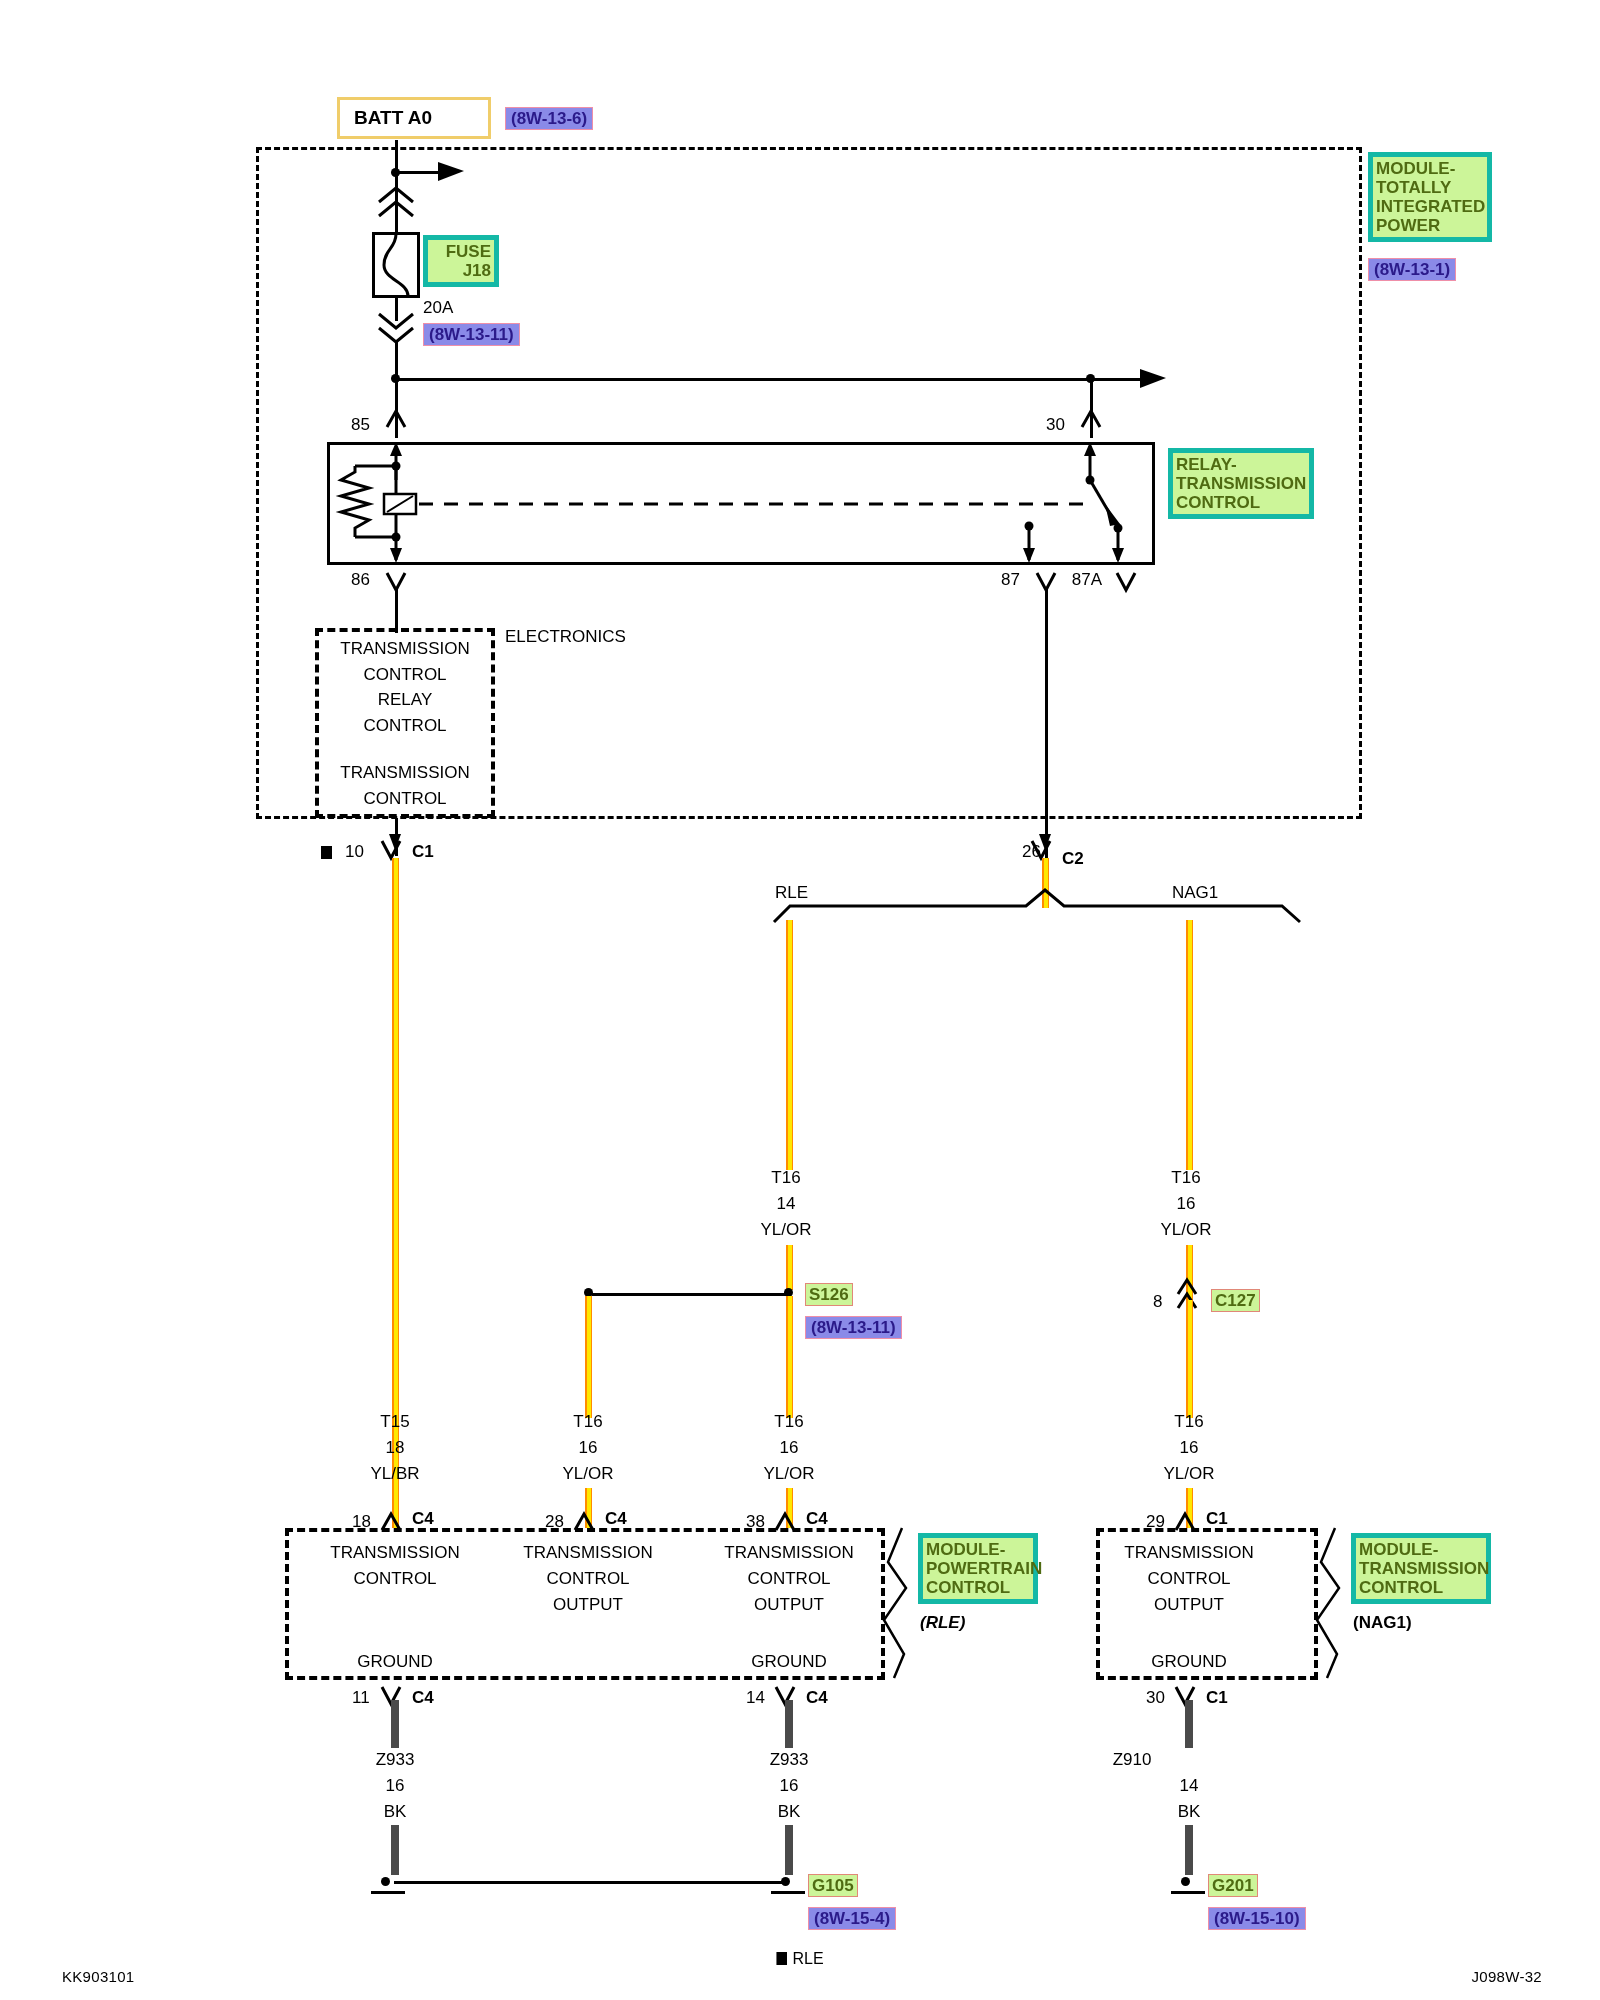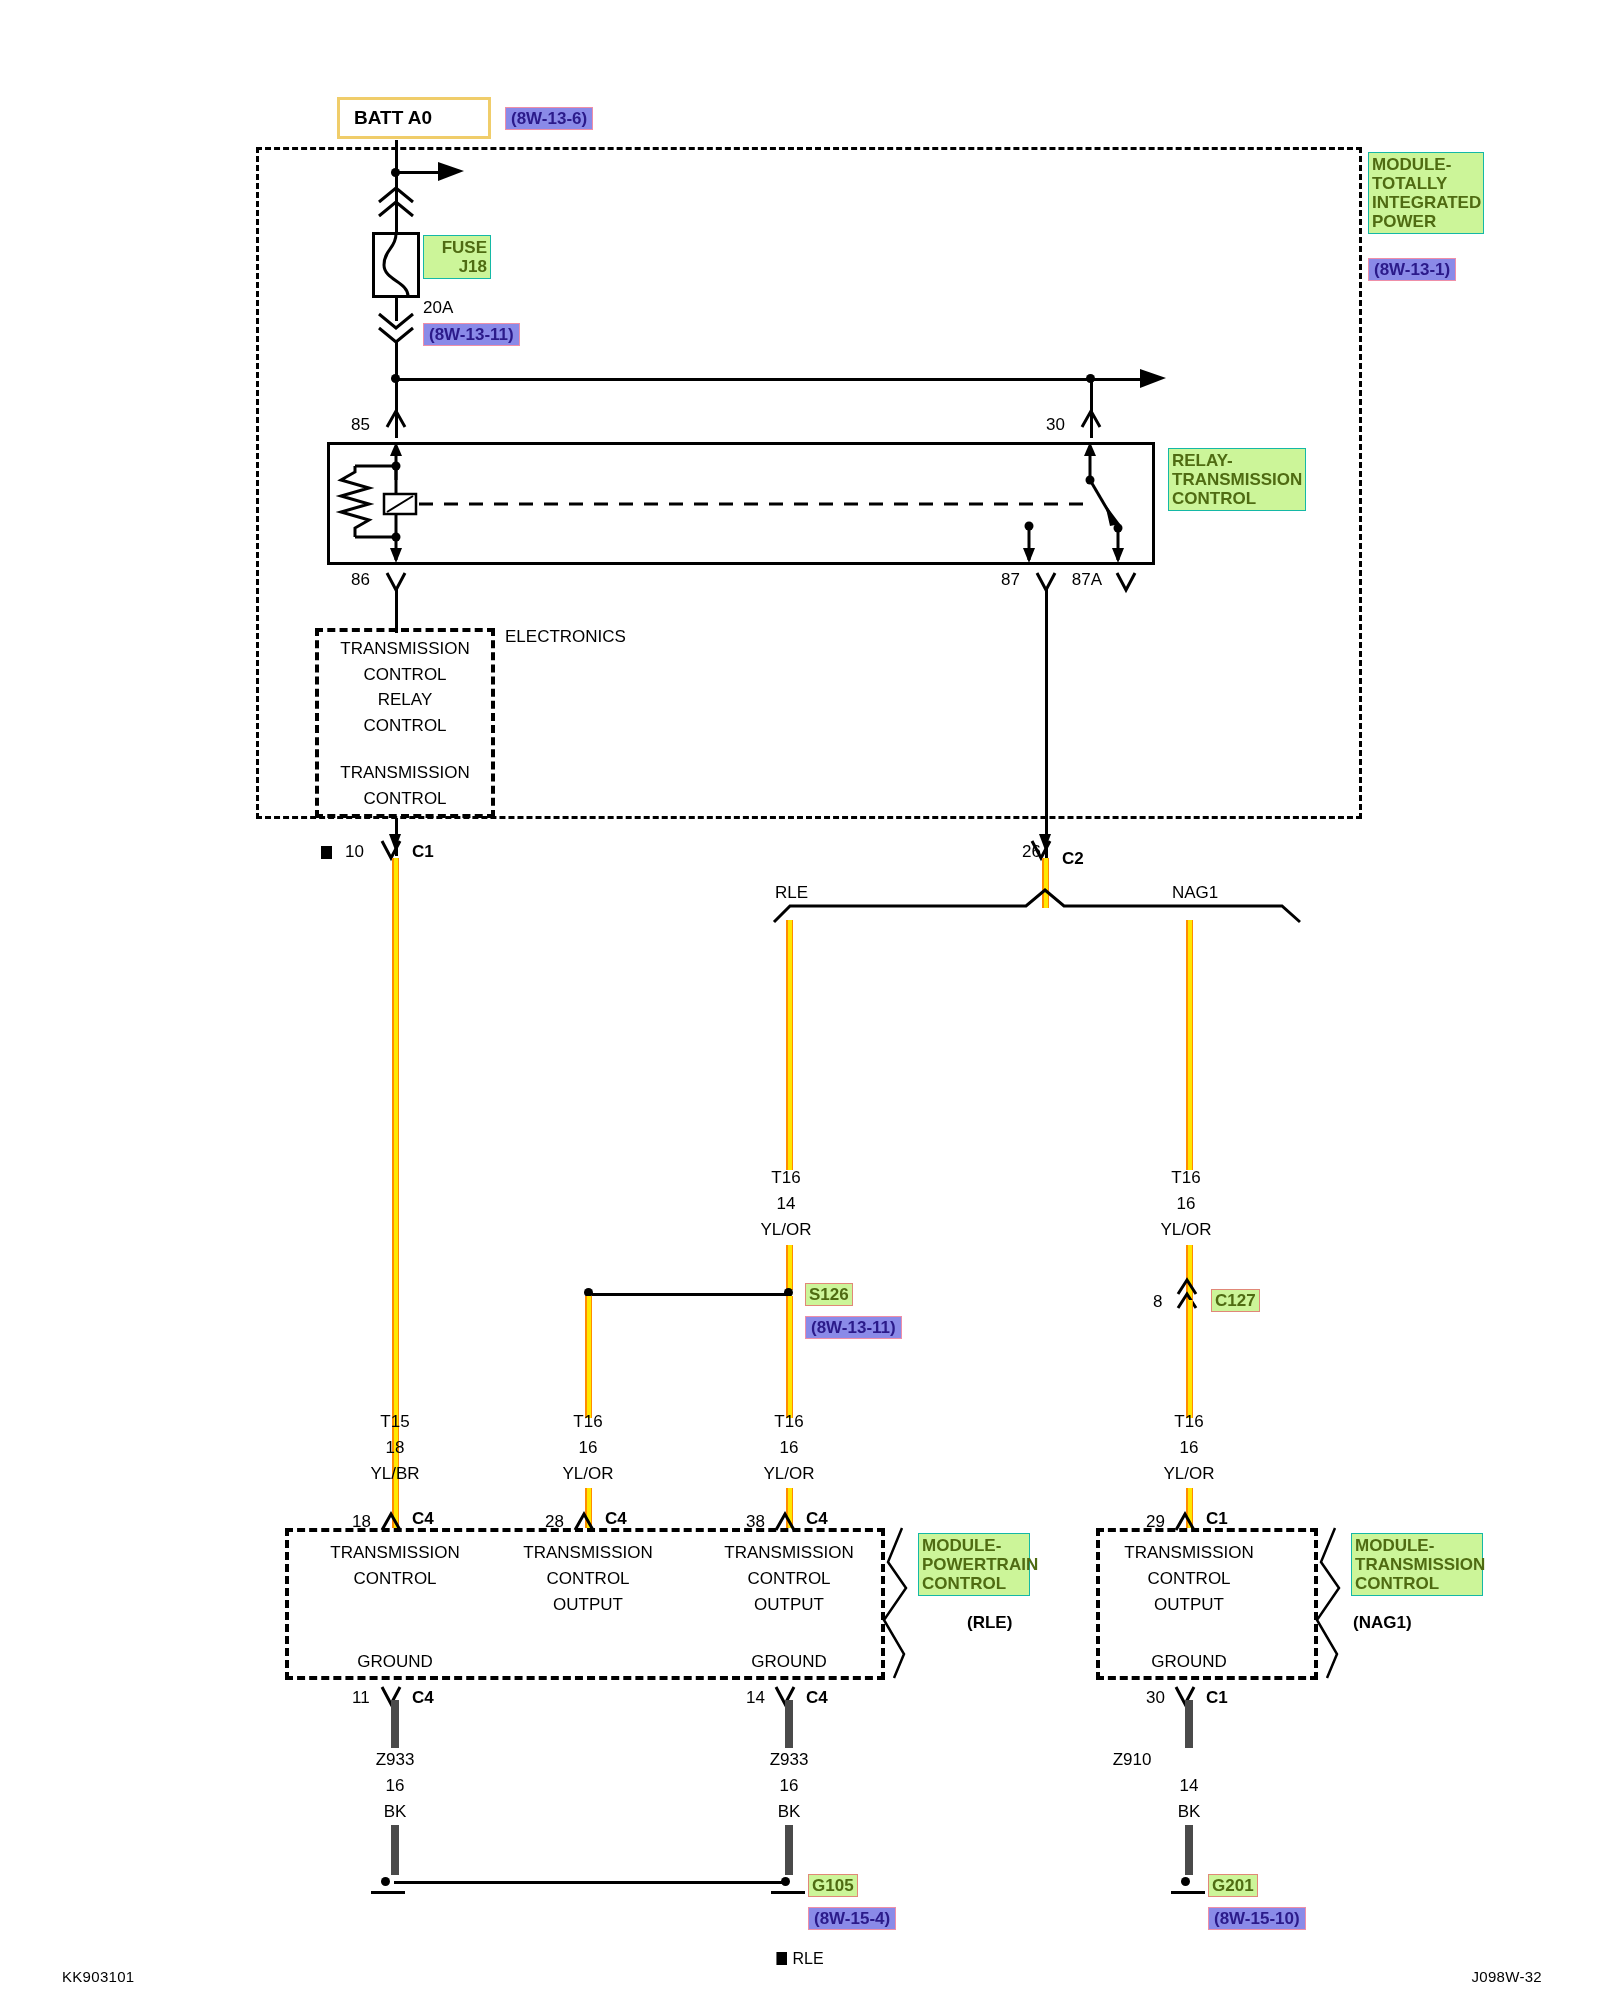--- a/index.html
+++ b/index.html
@@ -27,21 +27,21 @@
   .vline{position:absolute;background:#000;width:3px;}
   .hline{position:absolute;background:#000;height:3px;}
   .wire-y{position:absolute;width:7px;background:#ffe800;
           border-left:2px solid #ff8c00;border-right:1px solid #ff8c00;box-sizing:border-box;}
   .wire-bk{position:absolute;width:8px;background:#4a4a4a;}
   .txt{position:absolute;font-size:17px;white-space:nowrap;color:#000;}
   .txt-c{position:absolute;font-size:17px;white-space:nowrap;text-align:center;color:#000;}
   .bold{font-weight:bold;}
 
   
-  .hl-green{position:absolute;background:#ccf599;border:1px solid #14b8a6;
+  .hl-green{position:absolute;background:#ccf599;border:5px solid #14b8a6;
             color:#4f6b12;font-weight:bold;font-size:17px;line-height:19px;
             padding:2px 3px;white-space:pre-line;}
   .hl-blue{position:absolute;background:#8a8ae8;border:1px solid #ef8fa8;
            color:#2b1a8a;font-weight:bold;font-size:17px;line-height:19px;padding:1px 5px;white-space:nowrap;}
   .hl-green-sm{position:absolute;background:#ccf599;border:1px solid #e08878;
            color:#4f6b12;font-weight:bold;font-size:17px;line-height:19px;padding:1px 3px;white-space:nowrap;}
 
   
   .battbox{position:absolute;border:3px solid #f0cd6a;background:#fff;
            font-weight:bold;font-size:19px;display:flex;align-items:center;padding-left:14px;box-sizing:border-box;}
@@ -303,21 +303,21 @@
 
   <div class="txt-c" style="left:325px;top:1652px;width:140px;">GROUND</div>
   <div class="txt-c" style="left:719px;top:1652px;width:140px;">GROUND</div>
 
   <svg style="left:880px;top:1528px;width:40px;height:152px;">
     <polyline points="22,0 8,34 26,60 4,92 24,126 14,150" fill="none" stroke="#000" stroke-width="2.5"></polyline>
   </svg>
   <div class="hl-green" style="left:918px;top:1533px;width:104px;">MODULE-
 POWERTRAIN
 CONTROL</div>
-  <div class="txt bold" style="left:967px;top:1613px;">(RLE)</div>
+  <div class="txt bold" style="left:920px;top:1613px;font-style:italic;">(RLE)</div>
 
   <div class="dash-mod" style="left:1096px;top:1528px;width:222px;height:152px;"></div>
   <div class="txt" style="left:1146px;top:1512px;">29</div>
   <svg style="left:1174px;top:1506px;width:32px;height:28px;">
     <polyline points="2,24 11,8 20,24" fill="none" stroke="#000" stroke-width="3"></polyline>
   </svg>
   <div class="txt bold" style="left:1206px;top:1509px;">C1</div>
   <div class="txt-c" style="left:1119px;top:1543px;width:140px;">TRANSMISSION</div>
   <div class="txt-c" style="left:1119px;top:1569px;width:140px;">CONTROL</div>
   <div class="txt-c" style="left:1119px;top:1595px;width:140px;">OUTPUT</div>

